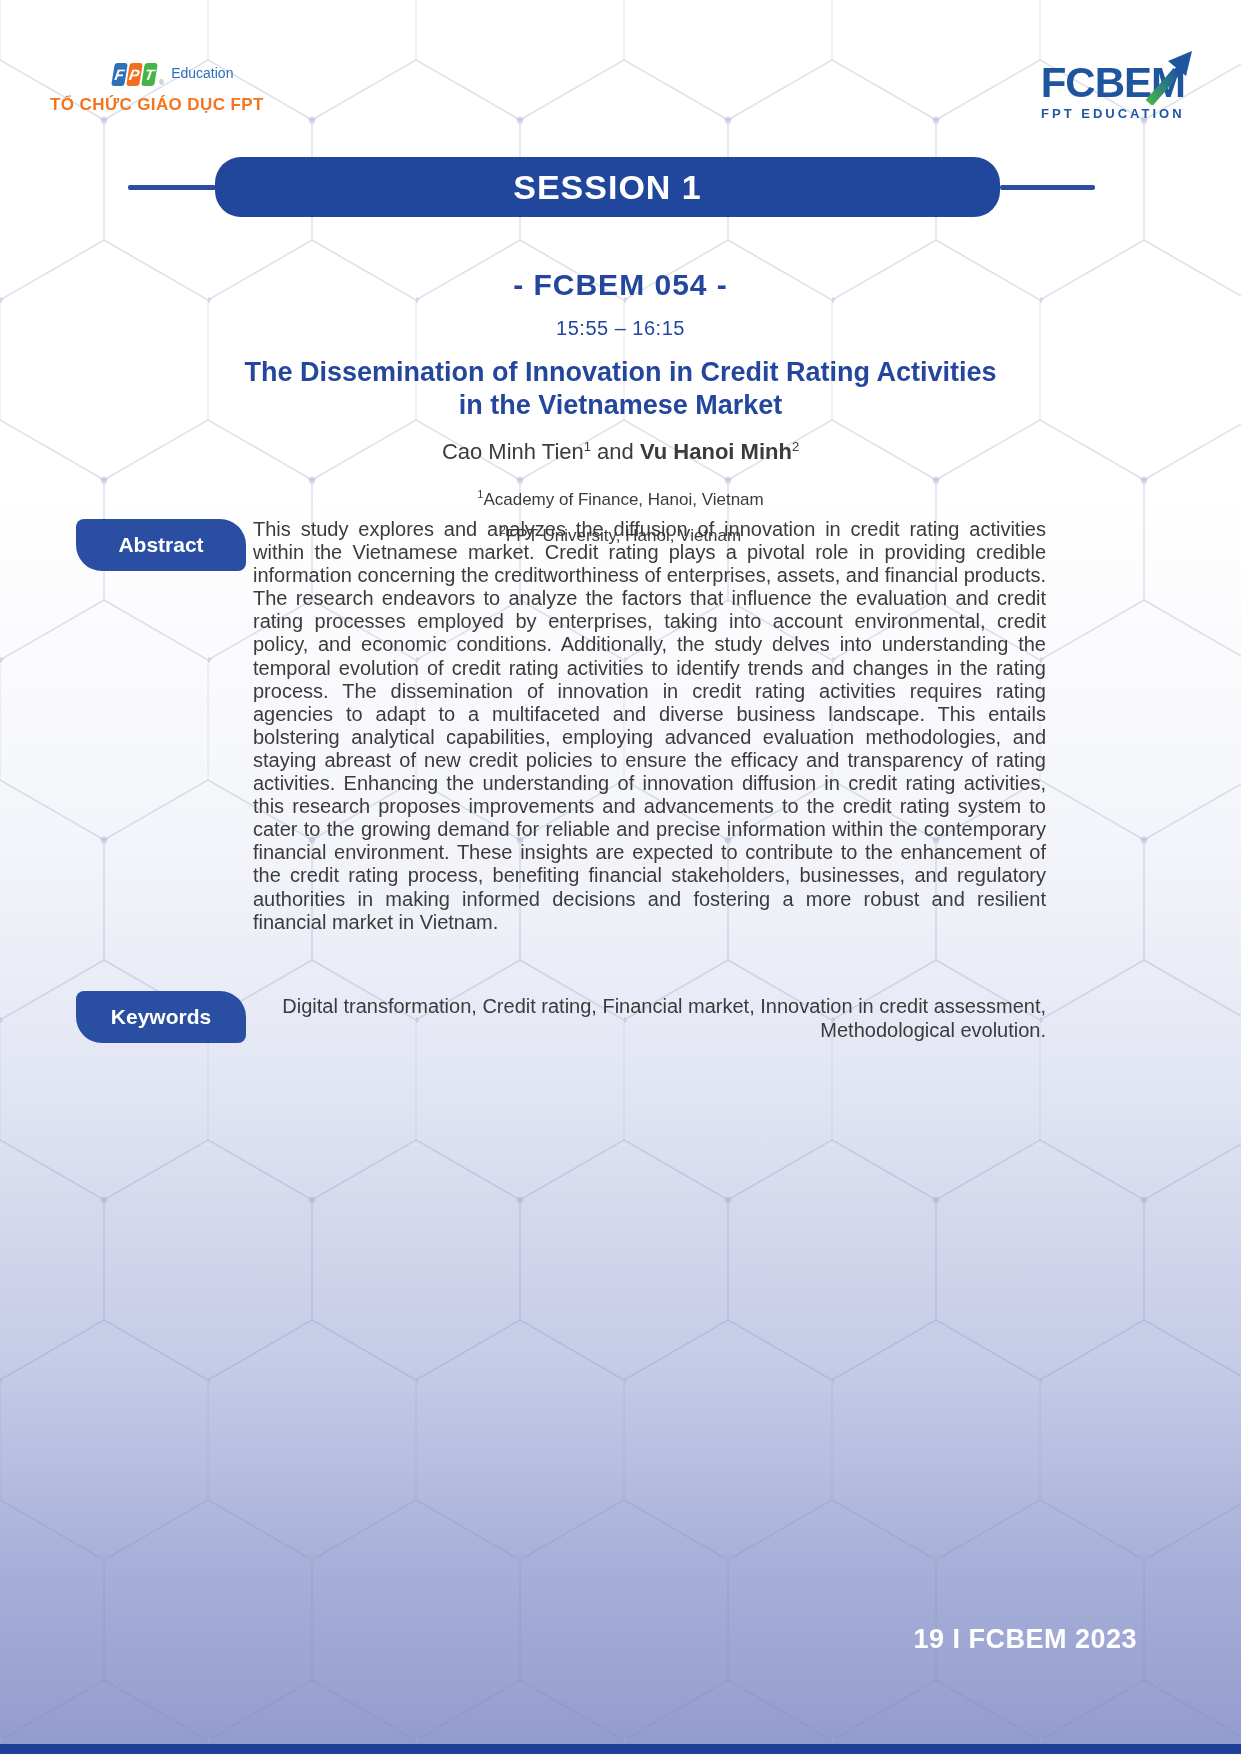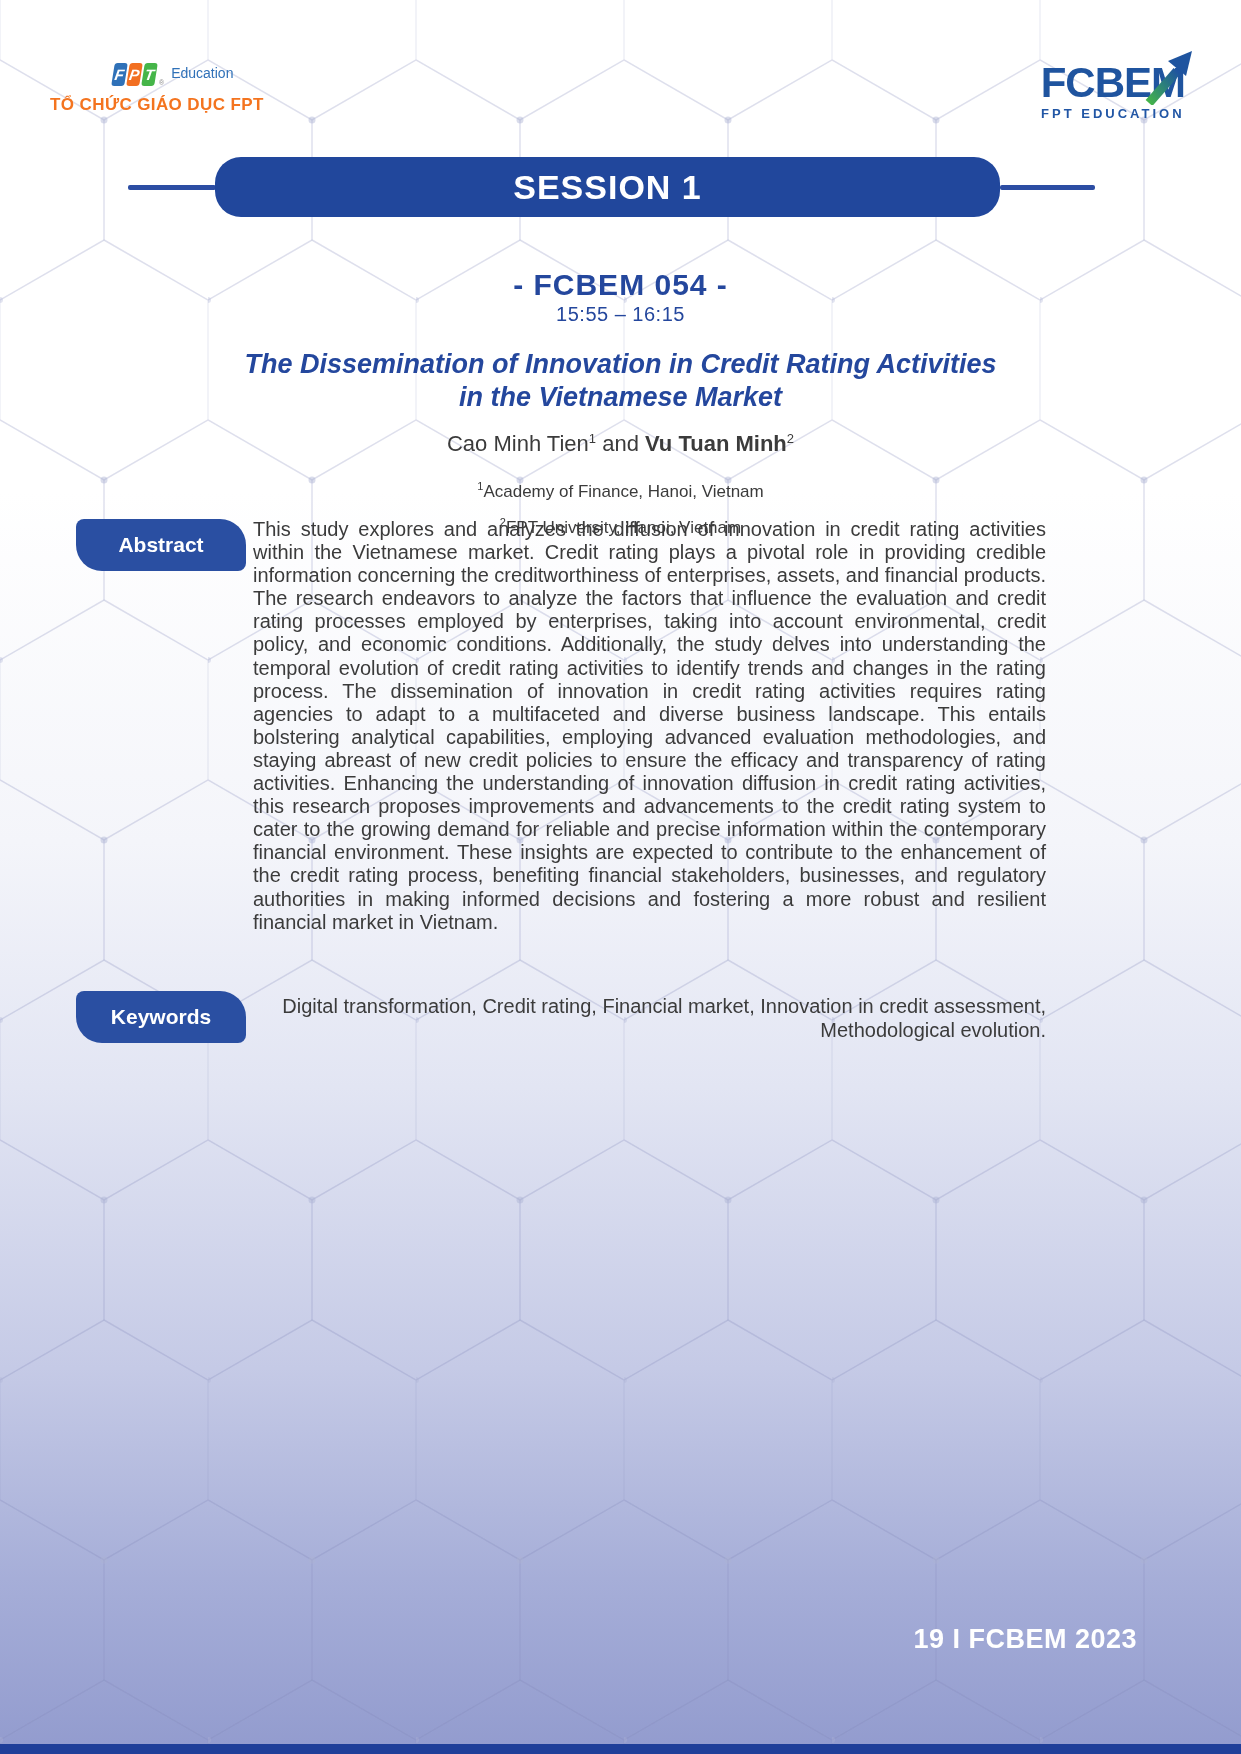--- a/index.html
+++ b/index.html
@@ -51,22 +51,22 @@
     display:flex;align-items:center;justify-content:center;
     color:#ffffff;font-weight:bold;font-size:34px;letter-spacing:1px;
   }
   .session-line{position:absolute;top:185px;height:5px;background:#2c4da3;border-radius:2px;}
   .session-line.left{left:128px;width:88px;}
   .session-line.right{left:1000px;width:95px;}
 
   
   .paper-head{position:absolute;left:0;top:268px;width:100%;text-align:center;color:#24479d;}
   .paper-code{font-weight:bold;font-size:30px;letter-spacing:1px;}
-  .paper-time{font-size:20px;margin-top:1px;letter-spacing:.5px;}
-  .paper-title{font-weight:bold;font-size:27px;line-height:33px;margin-top:22px;font-style:italic;}
+  .paper-time{font-size:20px;margin-top:15px;letter-spacing:.5px;}
+  .paper-title{font-weight:bold;font-size:27px;line-height:33px;margin-top:16px;}
   .paper-authors{color:#3b3b3b;font-size:22px;margin-top:17px;}
   .paper-authors sup{font-size:13px;}
   .paper-affils{color:#3b3b3b;font-size:17px;margin-top:14px;line-height:30px;}
   .paper-affils sup{font-size:11px;}
 
   
   .pill-label{
     position:absolute;left:76px;width:170px;height:52px;
     background:#2a4fa2;border-radius:8px 26px 8px 26px;
     display:flex;align-items:center;justify-content:center;
@@ -143,21 +143,21 @@
   <div class="session-line right"></div>
 
   <div class="paper-head">
     <div class="paper-code">- FCBEM 054 -</div>
     <div class="paper-time">15:55 – 16:15</div>
     <div class="paper-title">
       <div>The Dissemination of Innovation in Credit Rating Activities</div>
       <div>in the Vietnamese Market</div>
     </div>
     <div class="paper-authors">
-      <span>Cao Minh Tien</span><sup>1</sup><span> and </span><b>Vu Tuan Minh</b><sup>2</sup>
+      <span>Cao Minh Tien</span><sup>1</sup><span> and </span><b>Vu Hanoi Minh</b><sup>2</sup>
     </div>
     <div class="paper-affils">
       <div><sup>1</sup><span>Academy of Finance, Hanoi, Vietnam</span></div>
       <div><sup>2</sup><span>FPT University, Hanoi, Vietnam</span></div>
     </div>
   </div>
 
   <div class="pill-label abstract-label">Abstract</div>
   <div class="body-text abstract-text">This study explores and analyzes the diffusion of innovation in credit rating activities within the Vietnamese market. Credit rating plays a pivotal role in providing credible information concerning the creditworthiness of enterprises, assets, and financial products. The research endeavors to analyze the factors that influence the evaluation and credit rating processes employed by enterprises, taking into account environmental, credit policy, and economic conditions. Additionally, the study delves into understanding the temporal evolution of credit rating activities to identify trends and changes in the rating process. The dissemination of innovation in credit rating activities requires rating agencies to adapt to a multifaceted and diverse business landscape. This entails bolstering analytical capabilities, employing advanced evaluation methodologies, and staying abreast of new credit policies to ensure the efficacy and transparency of rating activities. Enhancing the understanding of innovation diffusion in credit rating activities, this research proposes improvements and advancements to the credit rating system to cater to the growing demand for reliable and precise information within the contemporary financial environment. These insights are expected to contribute to the enhancement of the credit rating process, benefiting financial stakeholders, businesses, and regulatory authorities in making informed decisions and fostering a more robust and resilient financial market in Vietnam.</div>
 

